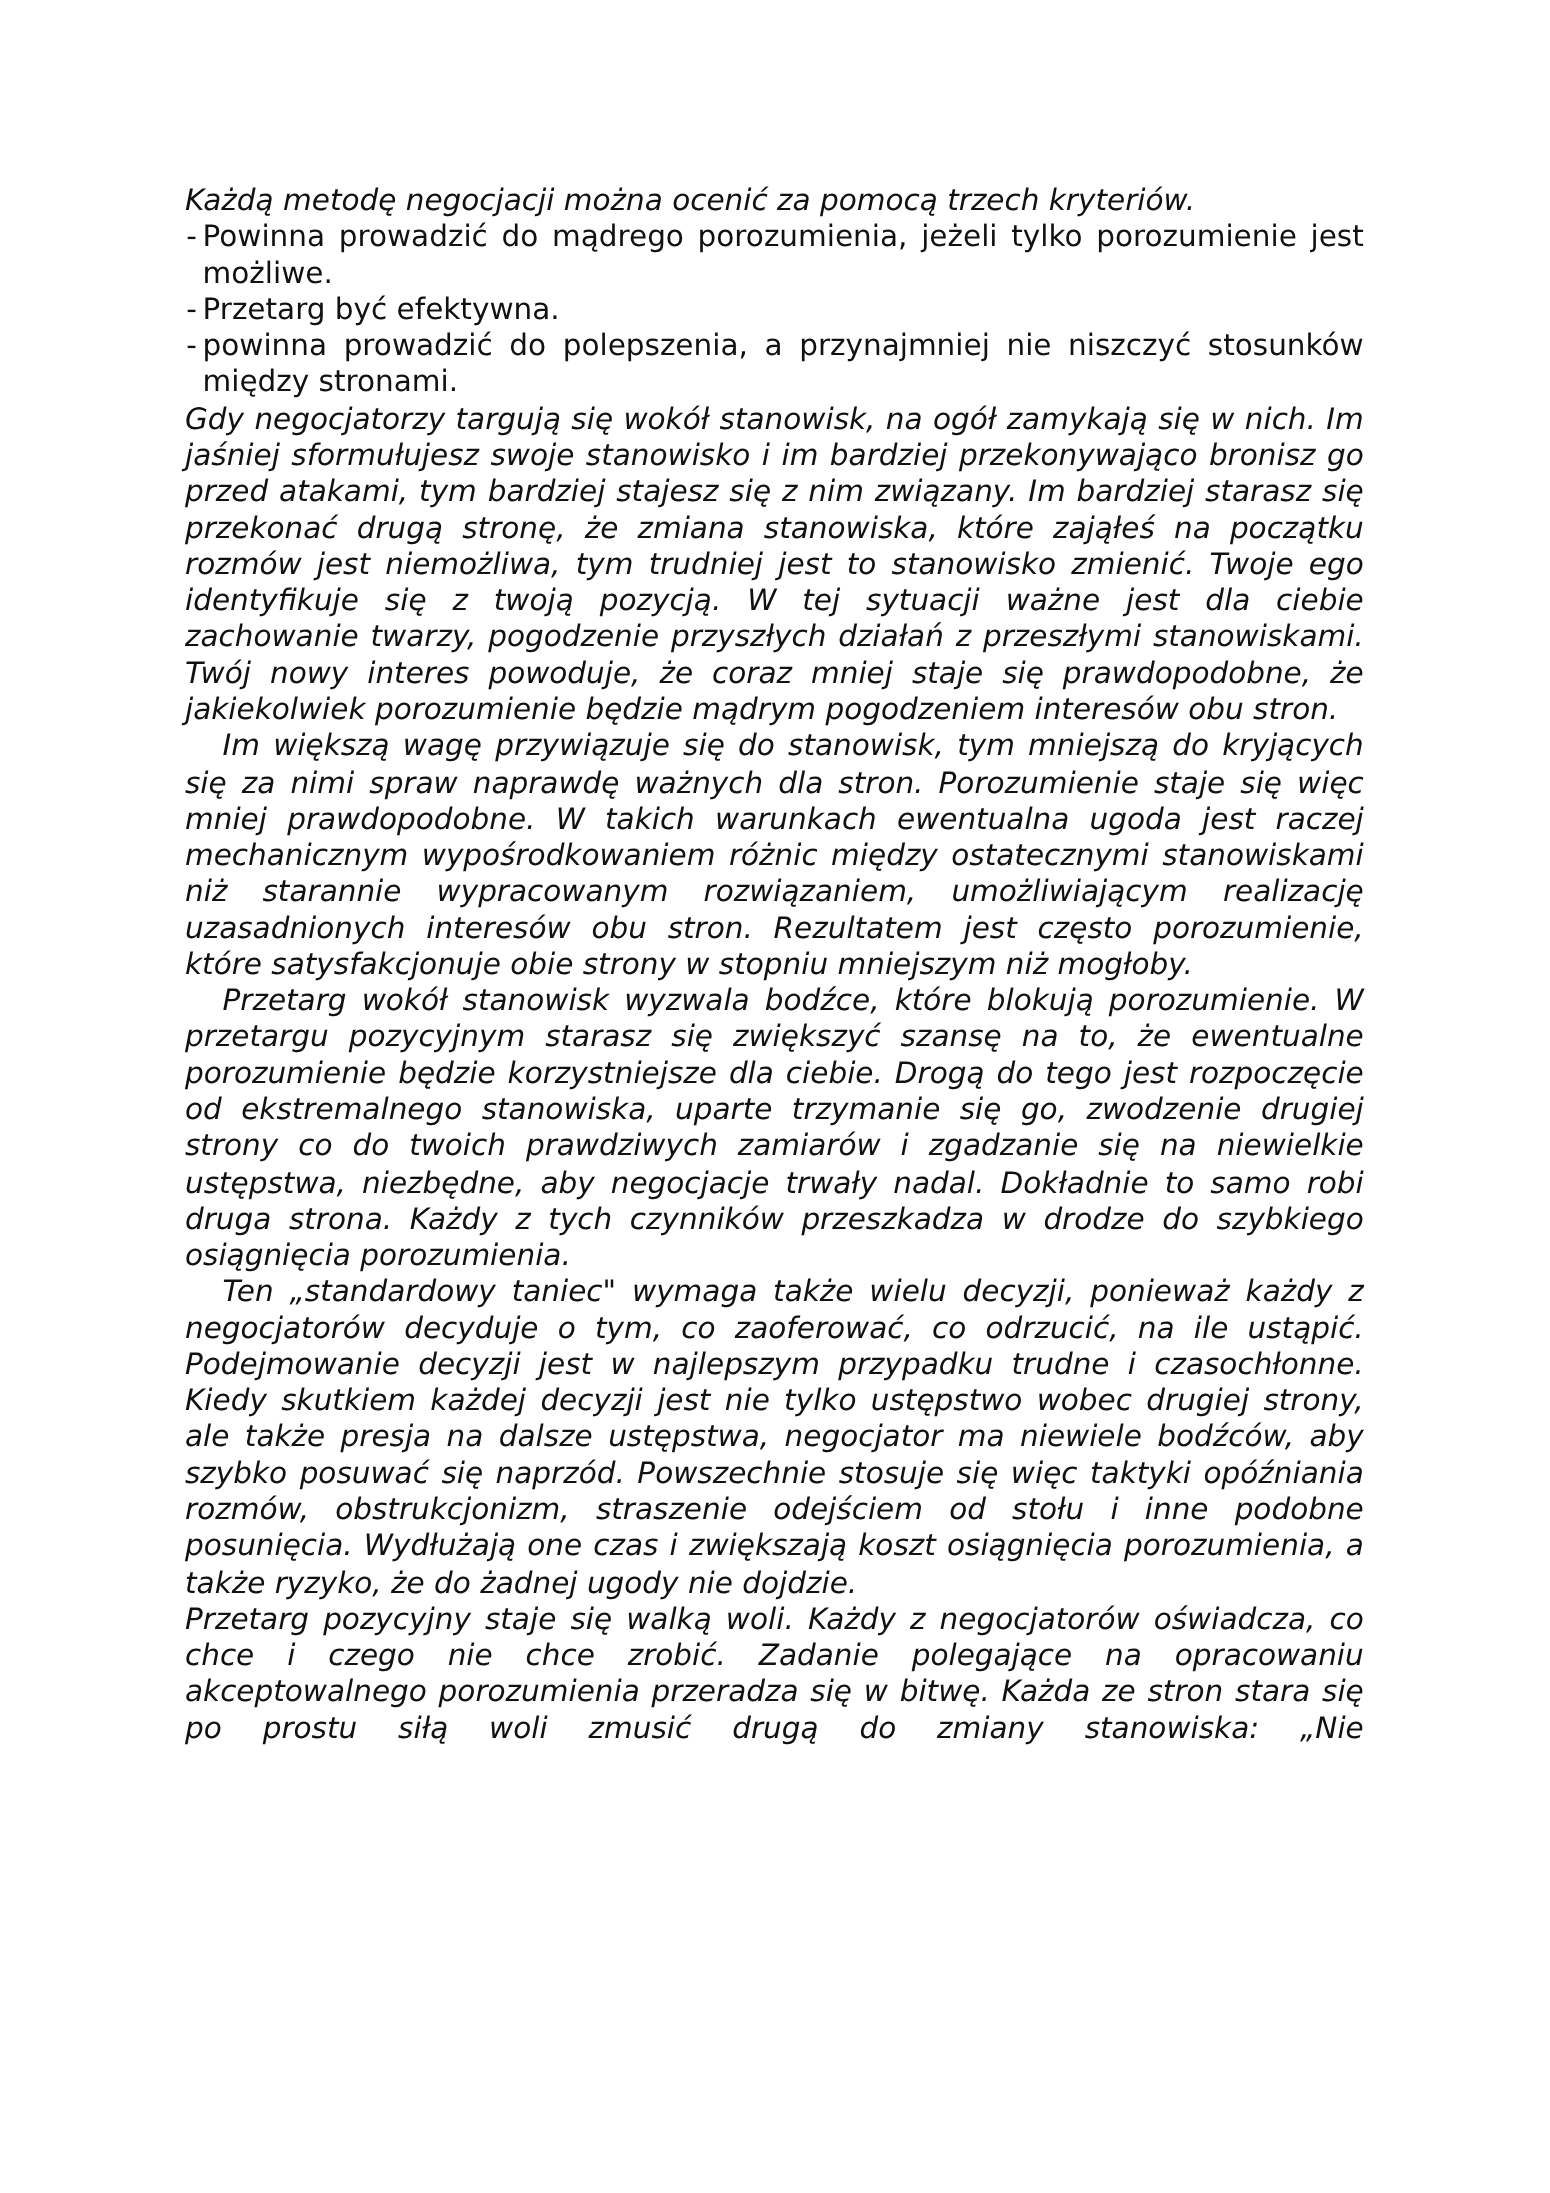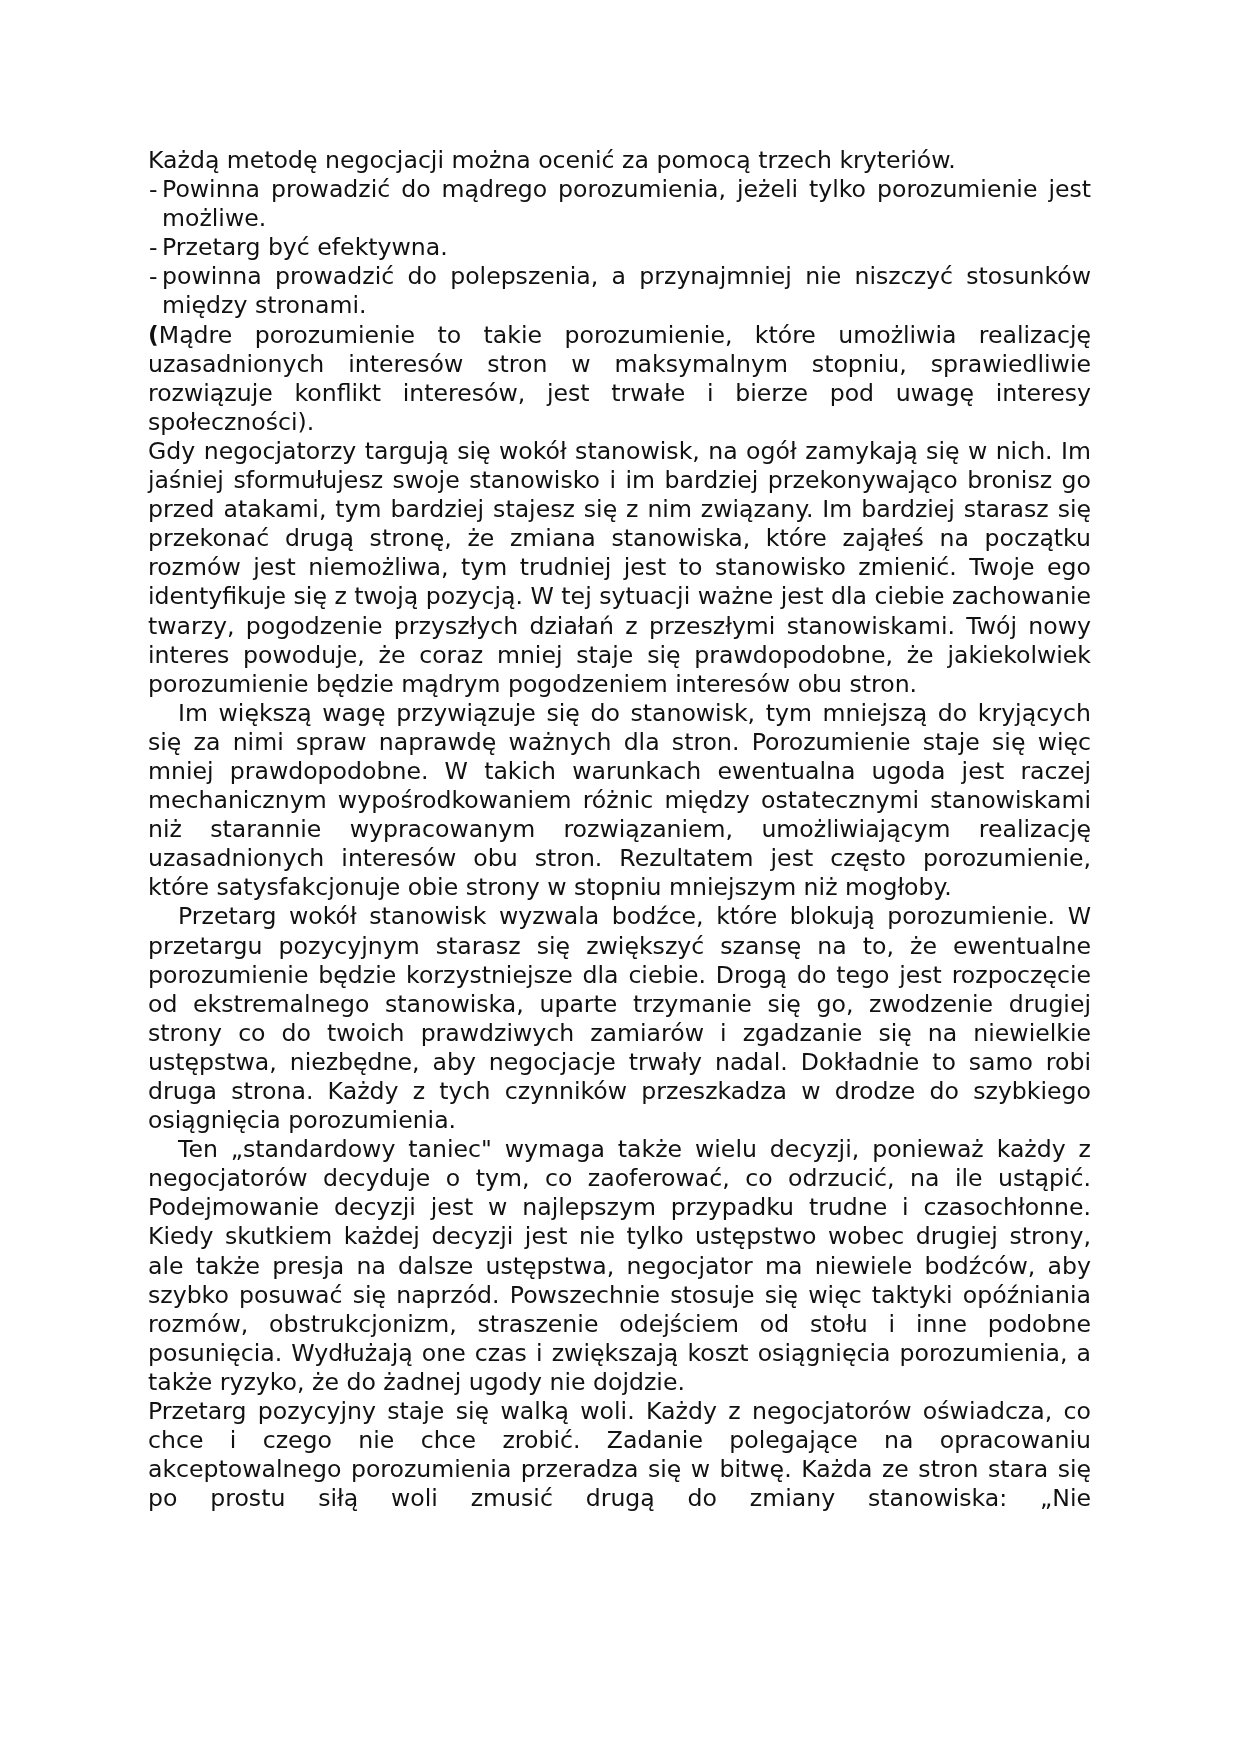--- a/index.html
+++ b/index.html
@@ -8,21 +8,21 @@
     position: absolute;
     left: 148px;
     top: 146px;
     width: 943px;
     font-family: "DejaVu Sans", sans-serif;
     font-size: 23.6px;
     line-height: 29.1px;
     color: #111111;
   }
   .title { font-weight: bold; margin: 0; }
-  .p { margin: 0; text-align: justify; }
+  .p { margin: 0; text-align: justify; font-style: italic; }
   .indent { text-indent: 30px; }
   .bullets { margin: 0; padding: 0; list-style: none; }
   .bullet { position: relative; padding-left: 14px; text-align: justify; }
   .bullet .dash { position: absolute; left: 1px; top: 0; }
   .bold-paren { font-weight: bold; }
   .last-justified { text-align-last: justify; }
 </style>
 </head>
 <body>
 
@@ -37,20 +37,19 @@
     <li class="bullet">
       <span class="dash">-</span>
       <span>Przetarg być efektywna.</span>
     </li>
     <li class="bullet">
       <span class="dash">-</span>
       <span>powinna prowadzić do polepszenia, a przynajmniej nie niszczyć stosunków między stronami.</span>
     </li>
   </ul>
 
-  <p class="p"><span class="bold-paren">(</span><span>Mądre porozumienie to takie porozumienie, które umożliwia realizację uzasadnionych interesów stron w maksymalnym stopniu, sprawiedliwie rozwiązuje konflikt interesów, jest trwałe i bierze pod uwagę interesy społeczności).</span></p>
 
   <p class="p">Gdy negocjatorzy targują się wokół stanowisk, na ogół zamykają się w nich. Im jaśniej sformułujesz swoje stanowisko i im bardziej przekonywająco bronisz go przed atakami, tym bardziej stajesz się z nim związany. Im bardziej starasz się przekonać drugą stronę, że zmiana stanowiska, które zająłeś na początku rozmów jest niemożliwa, tym trudniej jest to stanowisko zmienić. Twoje ego identyfikuje się z twoją pozycją. W tej sytuacji ważne jest dla ciebie zachowanie twarzy, pogodzenie przyszłych działań z przeszłymi stanowiskami. Twój nowy interes powoduje, że coraz mniej staje się prawdopodobne, że jakiekolwiek porozumienie będzie mądrym pogodzeniem interesów obu stron.</p>
   <p class="p indent">Im większą wagę przywiązuje się do stanowisk, tym mniejszą do kryjących się za nimi spraw naprawdę ważnych dla stron. Porozumienie staje się więc mniej prawdopodobne. W takich warunkach ewentualna ugoda jest raczej mechanicznym wypośrodkowaniem różnic między ostatecznymi stanowiskami niż starannie wypracowanym rozwiązaniem, umożliwiającym realizację uzasadnionych interesów obu stron. Rezultatem jest często porozumienie, które satysfakcjonuje obie strony w stopniu mniejszym niż mogłoby.</p>
   <p class="p indent">Przetarg wokół stanowisk wyzwala bodźce, które blokują porozumienie. W przetargu pozycyjnym starasz się zwiększyć szansę na to, że ewentualne porozumienie będzie korzystniejsze dla ciebie. Drogą do tego jest rozpoczęcie od ekstremalnego stanowiska, uparte trzymanie się go, zwodzenie drugiej strony co do twoich prawdziwych zamiarów i zgadzanie się na niewielkie ustępstwa, niezbędne, aby negocjacje trwały nadal. Dokładnie to samo robi druga strona. Każdy z tych czynników przeszkadza w drodze do szybkiego osiągnięcia porozumienia.</p>
   <p class="p indent">Ten „standardowy taniec" wymaga także wielu decyzji, ponieważ każdy z negocjatorów decyduje o tym, co zaoferować, co odrzucić, na ile ustąpić. Podejmowanie decyzji jest w najlepszym przypadku trudne i czasochłonne. Kiedy skutkiem każdej decyzji jest nie tylko ustępstwo wobec drugiej strony, ale także presja na dalsze ustępstwa, negocjator ma niewiele bodźców, aby szybko posuwać się naprzód. Powszechnie stosuje się więc taktyki opóźniania rozmów, obstrukcjonizm, straszenie odejściem od stołu i inne podobne posunięcia. Wydłużają one czas i zwiększają koszt osiągnięcia porozumienia, a także ryzyko, że do żadnej ugody nie dojdzie.</p>
   <p class="p last-justified">Przetarg pozycyjny staje się walką woli. Każdy z negocjatorów oświadcza, co chce i czego nie chce zrobić. Zadanie polegające na opracowaniu akceptowalnego porozumienia przeradza się w bitwę. Każda ze stron stara się po prostu siłą woli zmusić drugą do zmiany stanowiska: „Nie</p>
 </div>
 
 </body></html>

